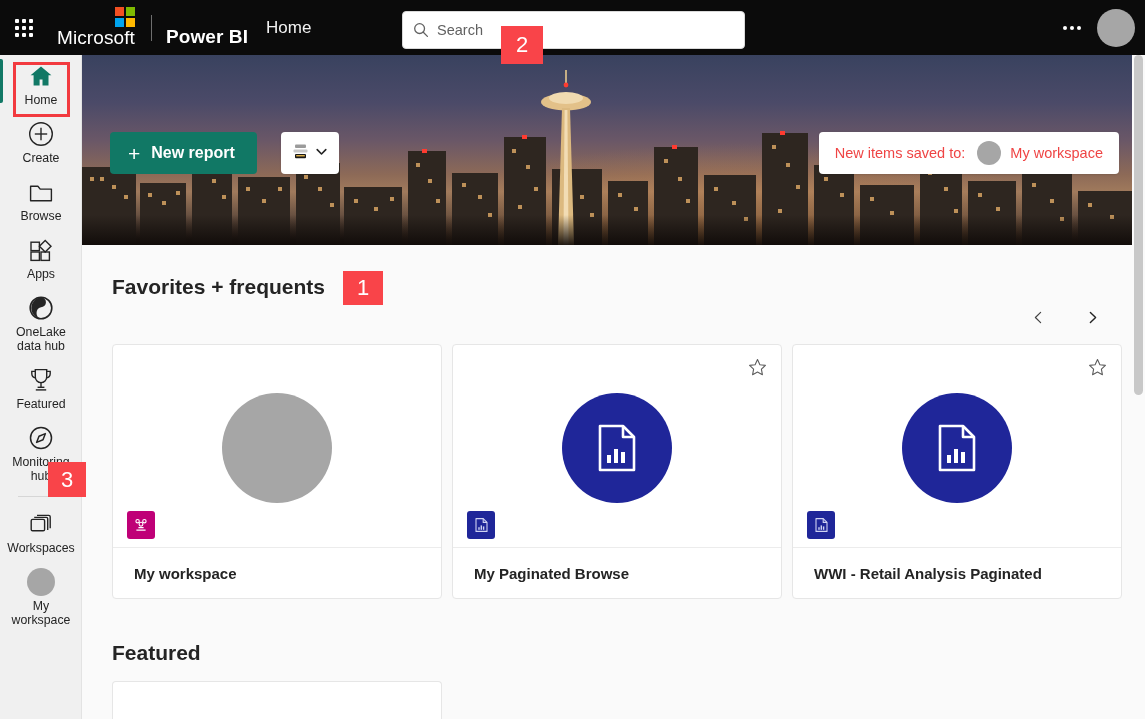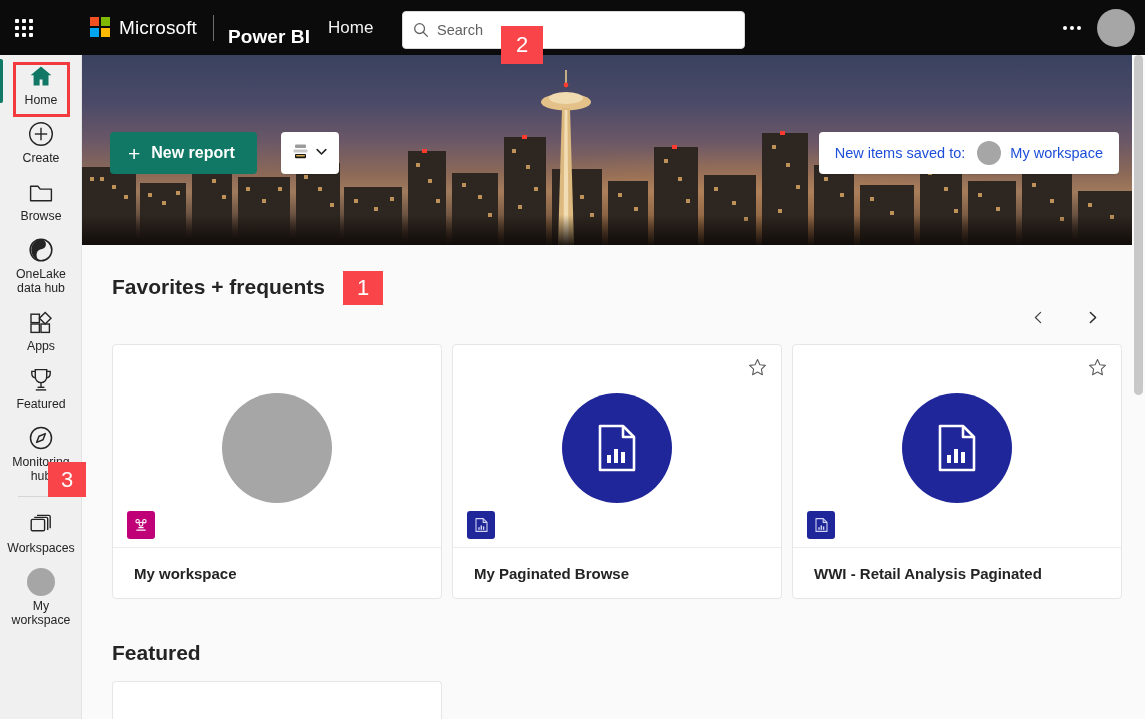--- a/index.html
+++ b/index.html
@@ -17,21 +17,21 @@
     background: #0b0b0b; display: flex; align-items: center;
     z-index: 30;
   }
   .waffle {
     width: 48px; height: 55px; display: flex; align-items: center; justify-content: center;
     cursor: pointer;
   }
   .waffle-grid { display: grid; grid-template-columns: repeat(3, 4px); grid-gap: 3px; }
   .waffle-grid i { display: block; width: 4px; height: 4px; border-radius: 1px; background: #fff; }
 
-  .ms-logo { display: flex; align-items: flex-start; margin-left: 42px; cursor: pointer; }
+  .ms-logo { display: flex; align-items: flex-end; cursor: pointer; flex-direction: column; }
   .ms-squares { display: grid; grid-template-columns: 9px 9px; grid-template-rows: 9px 9px; grid-gap: 2px; }
   .ms-squares i { display: block; }
   .ms-s1 { background: #f25022; } .ms-s2 { background: #7fba00; }
   .ms-s3 { background: #00a4ef; } .ms-s4 { background: #ffb900; }
   .ms-word { color: #fff; font-size: 19px; margin-left: 9px; letter-spacing: .1px; }
 
   .hdr-divider { width: 1px; height: 26px; background: #6e6e6e; margin: 0 14px 0 16px; }
   .pbi-name { color: #fff; font-size: 19px; font-weight: bold; letter-spacing: .1px; cursor: pointer; margin-top: 19px; }
   .pbi-home { color: #f2f2f2; font-size: 17px; margin-left: 18px; cursor: pointer; }
 
@@ -110,21 +110,21 @@
   .kind-picker {
     position: absolute; left: 199px; top: 77px; width: 58px; height: 42px;
     background: #fff; border-radius: 4px; display: flex; align-items: center;
     justify-content: center; gap: 4px; cursor: pointer;
     box-shadow: 0 .6px 1.8px rgba(0,0,0,.1);
   }
 
   .saved-to {
     position: absolute; right: 18px; top: 77px; height: 42px;
     background: #fff; border-radius: 4px; display: flex; align-items: center;
-    padding: 0 16px; font-size: 14.5px; color: #1d4ed8; cursor: pointer;
+    padding: 0 16px; font-size: 14.5px; color: #ef4444; cursor: pointer;
     box-shadow: 0 .6px 1.8px rgba(0,0,0,.1);
   }
   .saved-to .ws-dot { width: 24px; height: 24px; border-radius: 50%; background: #a6a6a6; margin: 0 9px 0 12px; }
 
   
   .section-head {
     display: flex; align-items: center; padding: 26px 0 0 30px; height: 58px;
   }
   .section-title { font-size: 21px; font-weight: bold; color: #242424; }
 
@@ -271,38 +271,38 @@
       <div class="nav-ico">
         <svg width="26" height="23" viewBox="0 0 26 23">
           <path d="M2.6 5.3h7.3l2.3 2.8h11.2v11.6H2.6z" fill="none" stroke="#242424" stroke-width="1.4" stroke-linejoin="round"></path>
         </svg>
       </div>
       <div class="nav-lbl">Browse</div>
     </div>
 
     <div class="nav-item">
       <div class="nav-ico">
-        <svg width="26" height="26" viewBox="0 0 26 26">
-          <circle cx="13" cy="13" r="10.8" fill="none" stroke="#242424" stroke-width="1.6"></circle>
-          <path d="M13 2.3a10.8 10.8 0 0 0 0 21.5 6 6 0 0 1 0-11.6 3.2 3.2 0 0 0 0-9.9z" fill="#242424"></path>
-        </svg>
-      </div>
-      <div class="nav-lbl">OneLake data hub</div>
-    </div>
-
-    <div class="nav-item">
-      <div class="nav-ico">
         <svg width="26" height="24" viewBox="0 0 26 24">
           <rect x="3" y="4.2" width="8.4" height="8.4" fill="none" stroke="#242424" stroke-width="1.4"></rect>
           <rect x="3" y="14" width="8.4" height="8.4" fill="none" stroke="#242424" stroke-width="1.4"></rect>
           <rect x="13" y="14" width="8.4" height="8.4" fill="none" stroke="#242424" stroke-width="1.4"></rect>
           <path d="M17.2 2.4 23 8.2l-5.8 5.8-5.8-5.8z" fill="none" stroke="#242424" stroke-width="1.4"></path>
         </svg>
       </div>
       <div class="nav-lbl">Apps</div>
+    </div>
+
+    <div class="nav-item">
+      <div class="nav-ico">
+        <svg width="26" height="26" viewBox="0 0 26 26">
+          <circle cx="13" cy="13" r="10.8" fill="none" stroke="#242424" stroke-width="1.6"></circle>
+          <path d="M13 2.3a10.8 10.8 0 0 0 0 21.5 6 6 0 0 1 0-11.6 3.2 3.2 0 0 0 0-9.9z" fill="#242424"></path>
+        </svg>
+      </div>
+      <div class="nav-lbl">OneLake data hub</div>
     </div>
 
     <div class="nav-item">
       <div class="nav-ico">
         <svg width="24" height="26" viewBox="0 0 24 26">
           <path d="M6.3 2.6h11.4v7.3a5.7 5.7 0 0 1-11.4 0z" fill="none" stroke="#242424" stroke-width="1.4"></path>
           <path d="M6.3 4.4H2.8v2.4a4.2 4.2 0 0 0 3.6 4.1M17.7 4.4h3.5v2.4a4.2 4.2 0 0 1-3.6 4.1" fill="none" stroke="#242424" stroke-width="1.4"></path>
           <line x1="12" y1="15.6" x2="12" y2="20.3" stroke="#242424" stroke-width="1.4"></line>
           <line x1="6.8" y1="22.9" x2="17.2" y2="22.9" stroke="#242424" stroke-width="1.4"></line>
           <line x1="8.6" y1="20.3" x2="15.4" y2="20.3" stroke="#242424" stroke-width="1.4"></line>

